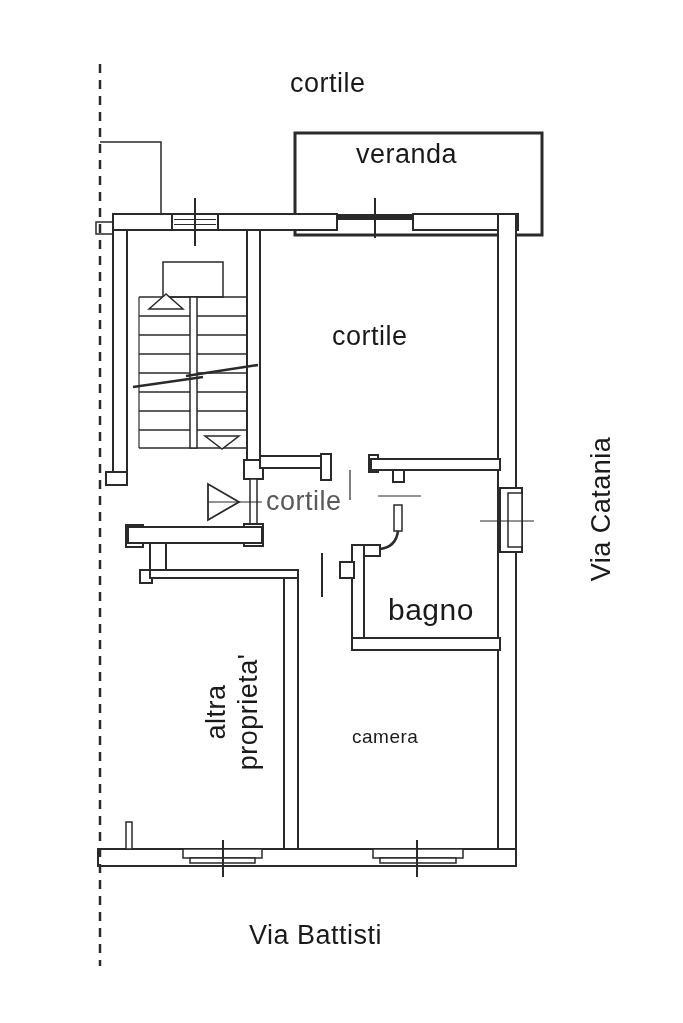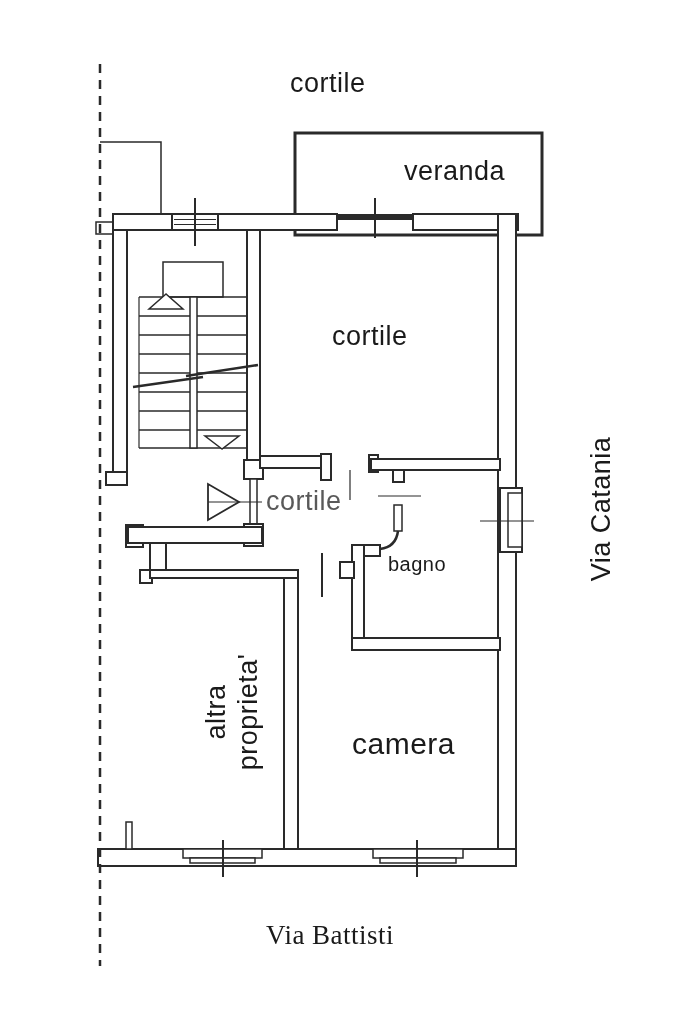--- a/index.html
+++ b/index.html
@@ -152,27 +152,27 @@
     </g>
 
     <line class="thin" x1="350" y1="470" x2="350" y2="500"></line>
     <line class="tick" x1="322" y1="553" x2="322" y2="597"></line>
     <line class="thin" x1="378" y1="496" x2="421" y2="496"></line>
 
     <line x1="100" y1="64" x2="100" y2="966" stroke="var(--line)" stroke-width="2.5" stroke-dasharray="9 7"></line>
   </svg>
 
   <div class="label" style="left:290px;top:69px;">cortile</div>
-  <div class="label" style="left:356px;top:157px;margin-left:48px;">veranda</div>
+  <div class="label" style="left:356px;top:140px;">veranda</div>
   <div class="label" style="left:332px;top:322px;">cortile</div>
   <div class="label gray" style="left:266px;top:487px;">cortile</div>
-  <div class="label" style="left:388px;top:553px;font-size:20px;">bagno</div>
-  <div class="label" style="left:352px;top:727px;font-size:30px;">camera</div>
+  <div class="label" style="left:388px;top:593px;font-size:30px;">bagno</div>
+  <div class="label" style="left:352px;top:727px;font-size:19px;">camera</div>
 
   <div id="altra-block" class="label rot">
     <div>altra</div>
     <div>proprieta'</div>
   </div>
 
   <div id="via-catania" class="label rot">Via Catania</div>
-  <div class="label" style="left:266px;top:921px;font-family:Liberation Serif, serif;">Via Battisti</div>
+  <div class="label" style="left:249px;top:921px;">Via Battisti</div>
 
 </div>
 
 </body></html>

